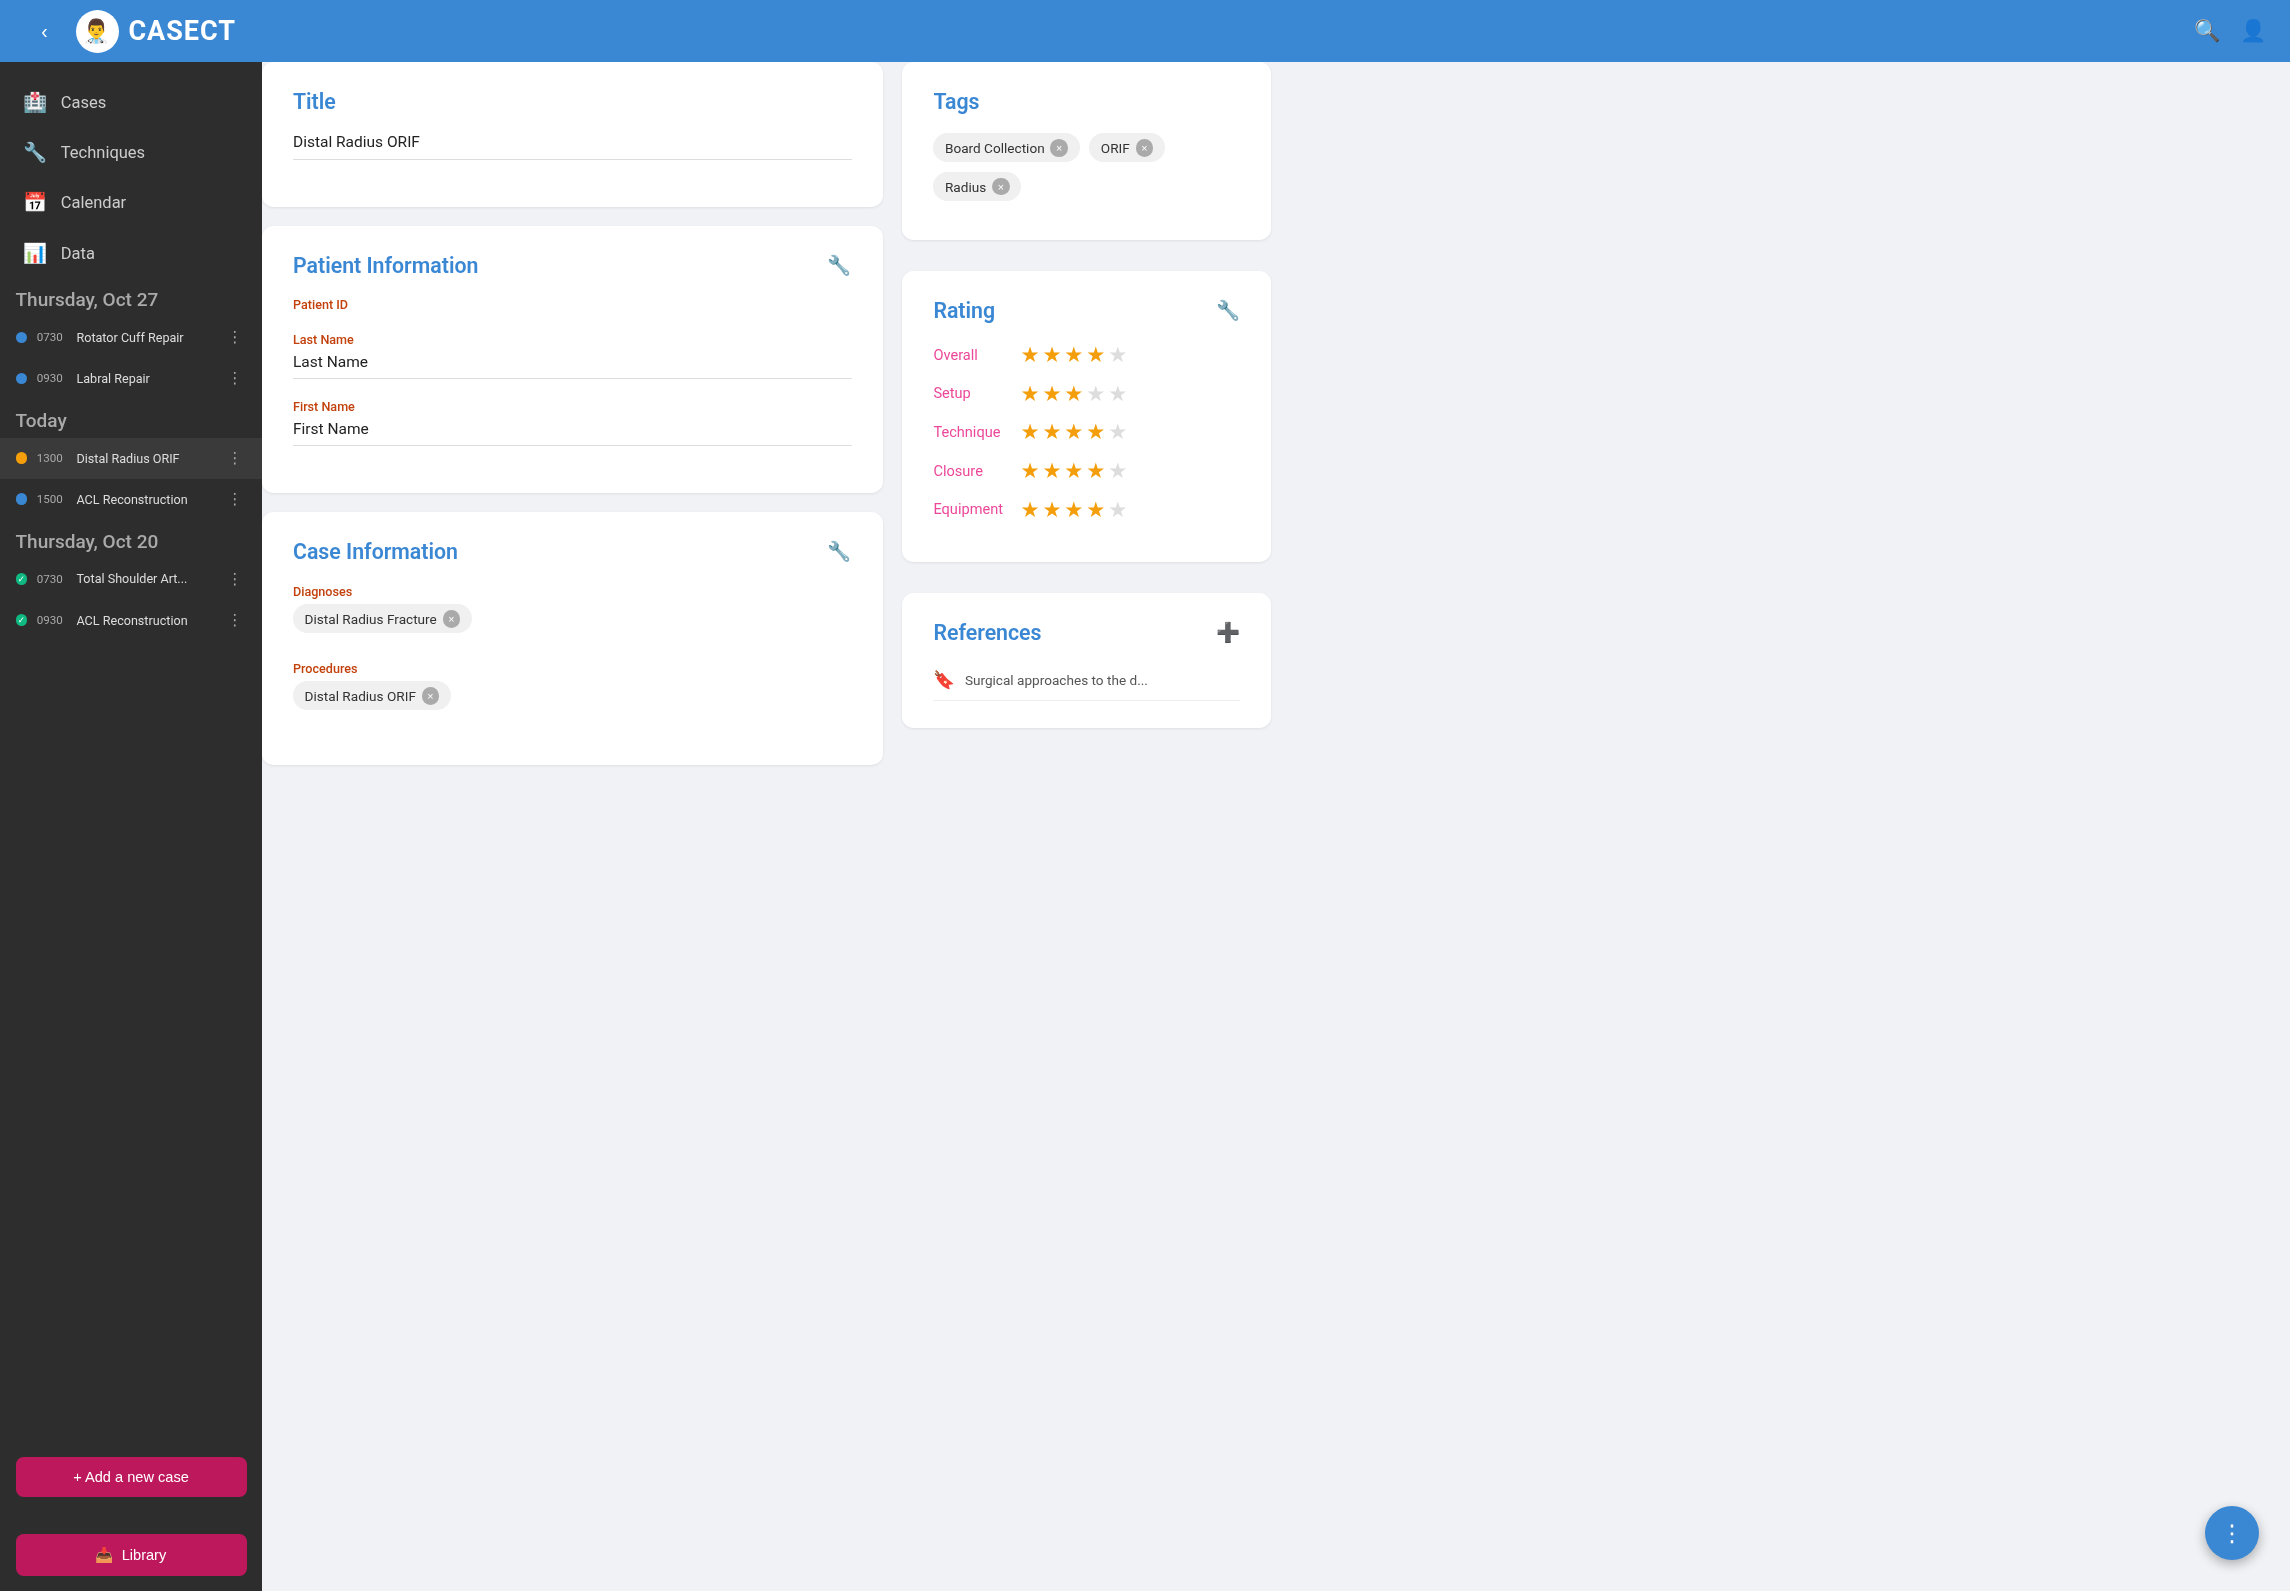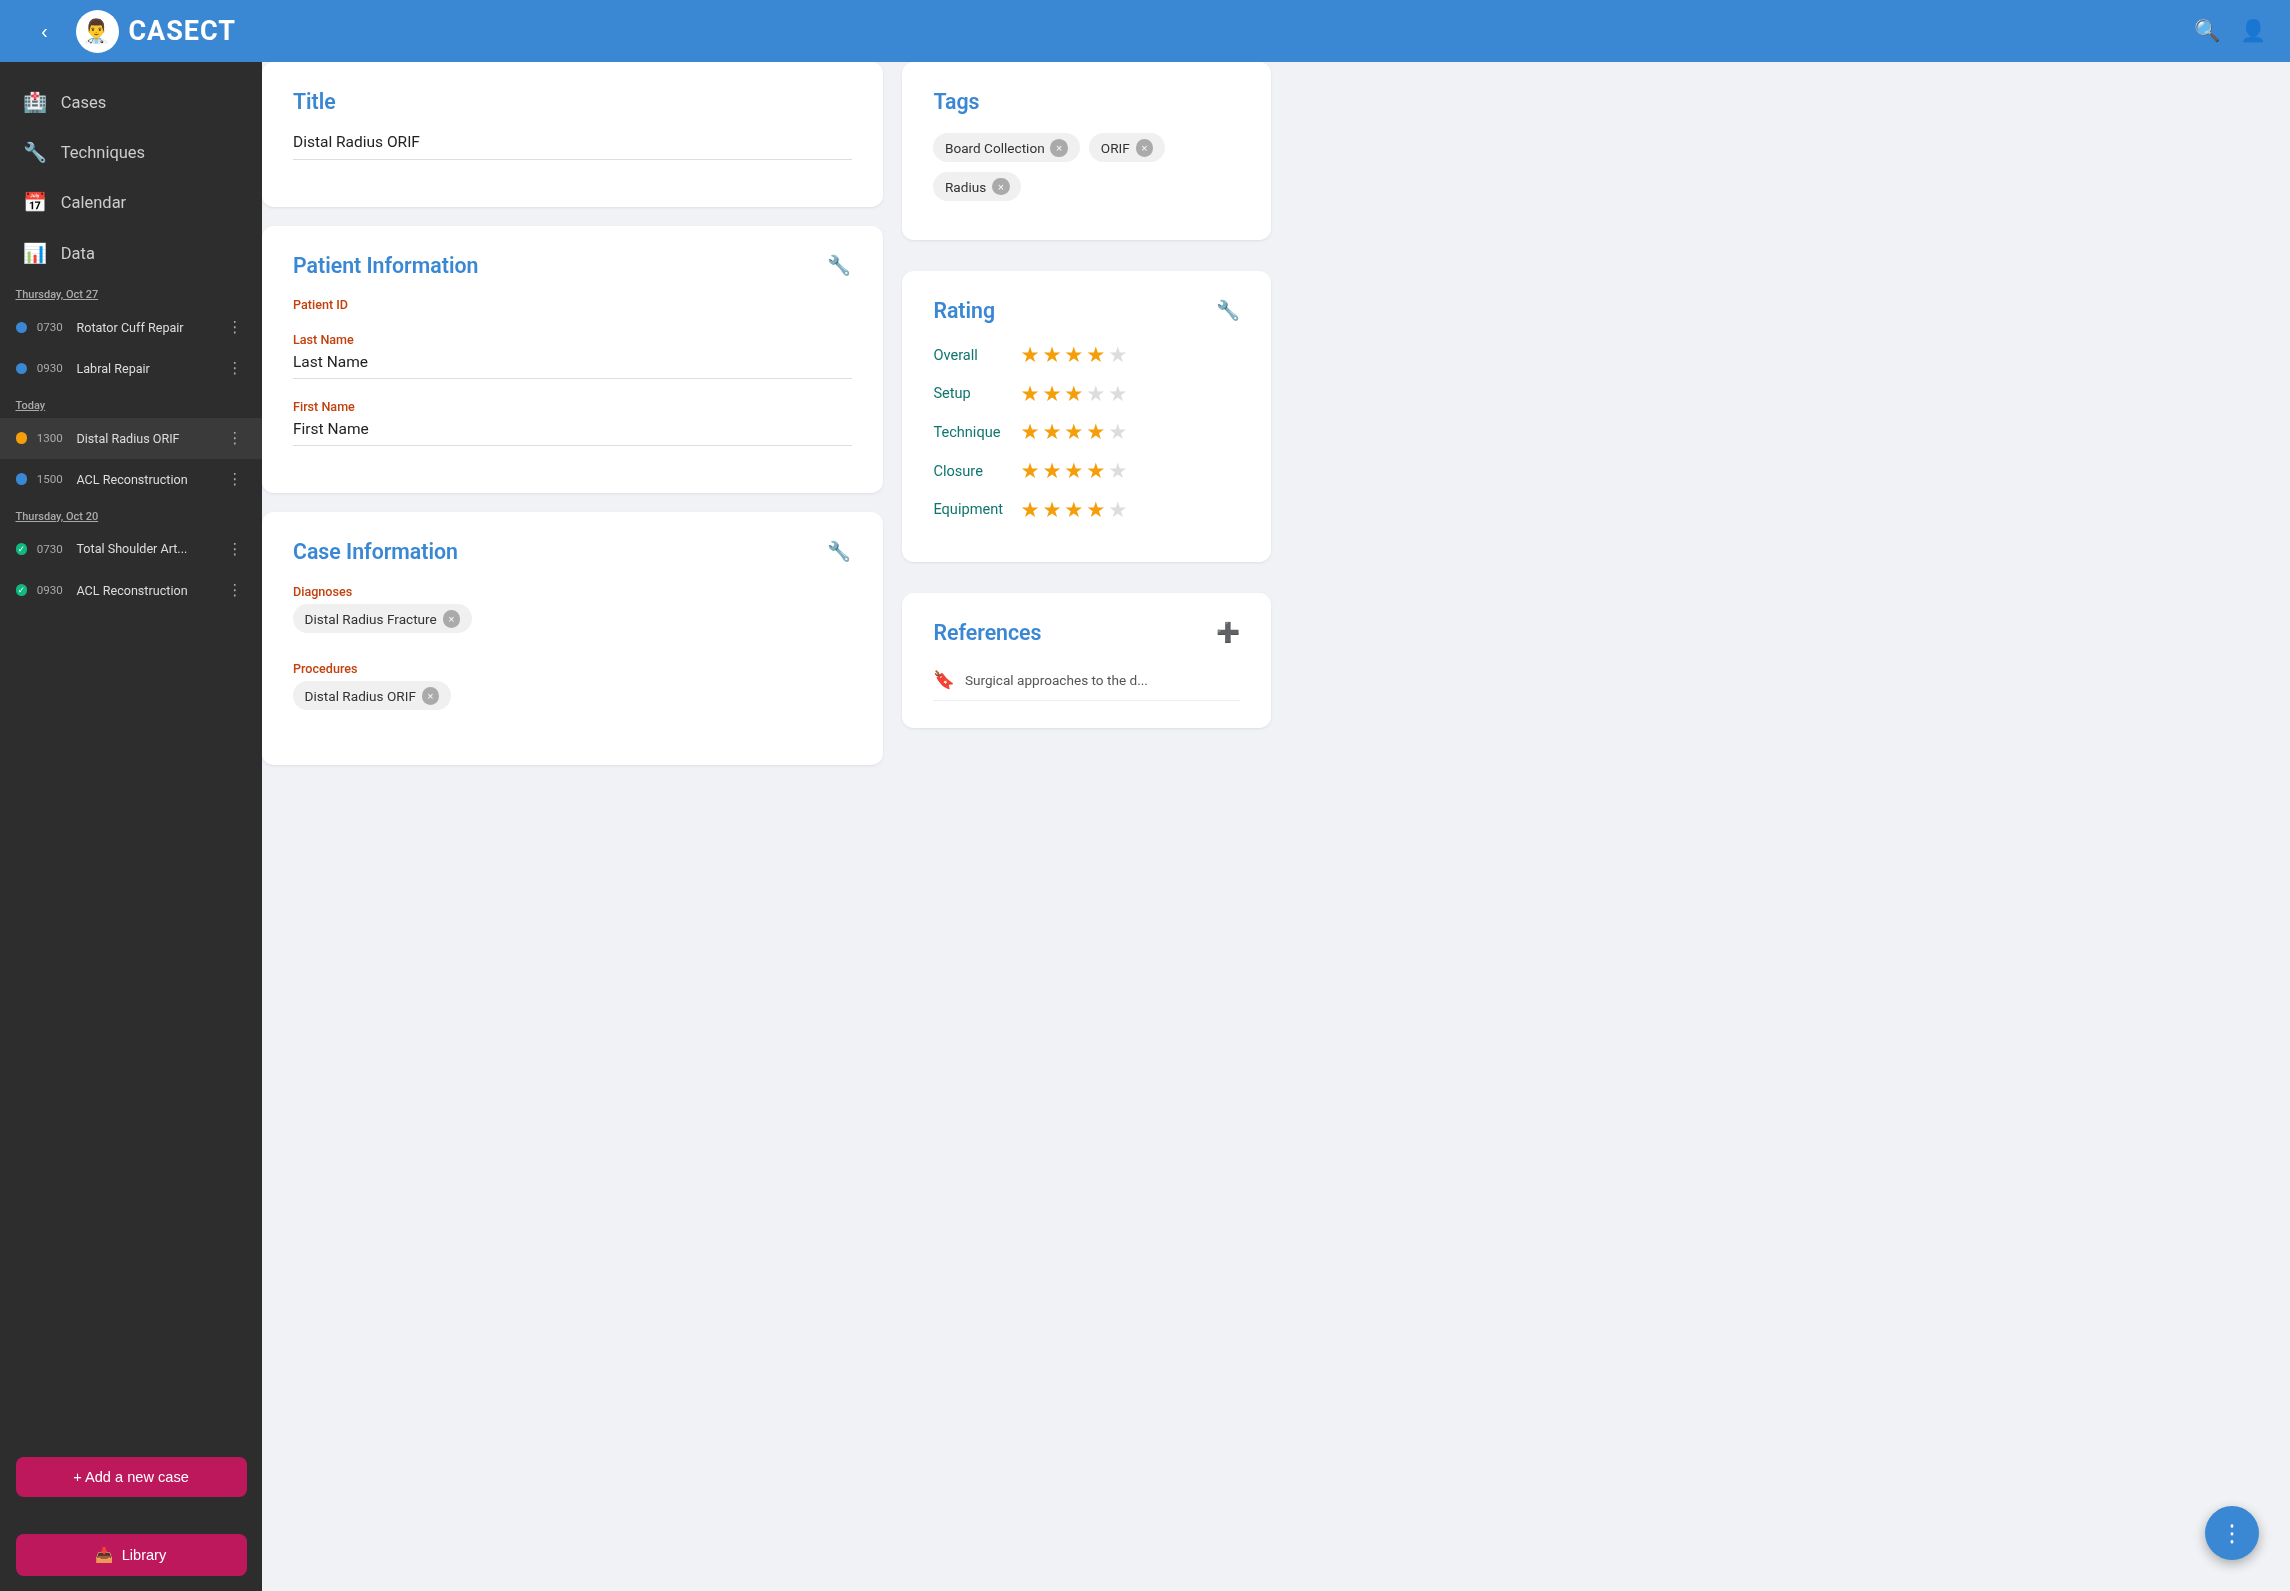--- a/index.html
+++ b/index.html
@@ -93,24 +93,23 @@
       align-items: center;
       gap: 13.6px;
       padding: 13.6px 23px;
       cursor: pointer;
       font-size: 16.5px;
       color: #ccc;
     }
     .sidebar-nav-item .nav-icon { font-size: 19.4px; }
     .sidebar-section-label {
       padding: 9.7px 15.5px 5.8px;
-      font-size: 11px;
+      font-size: 19px;
       color: #aaa;
       font-weight: 500;
-      text-decoration: underline;
     }
     .sidebar-case-item {
       display: flex;
       align-items: center;
       padding: 9.7px 15.5px;
       cursor: pointer;
       font-size: 13.6px;
       color: #ddd;
       gap: 9.7px;
     }
@@ -263,21 +262,21 @@
 
     
     .rating-row {
       display: flex;
       align-items: center;
       margin-bottom: 13.6px;
     }
     .rating-label {
       width: 87px;
       font-size: 14.6px;
-      color: #0f766e;
+      color: #ec4899;
     }
     .stars {
       display: flex;
       gap: 2.9px;
     }
     .star {
       font-size: 21.3px;
     }
     .star.filled { color: #f59e0b; }
     .star.empty { color: #ddd; }

